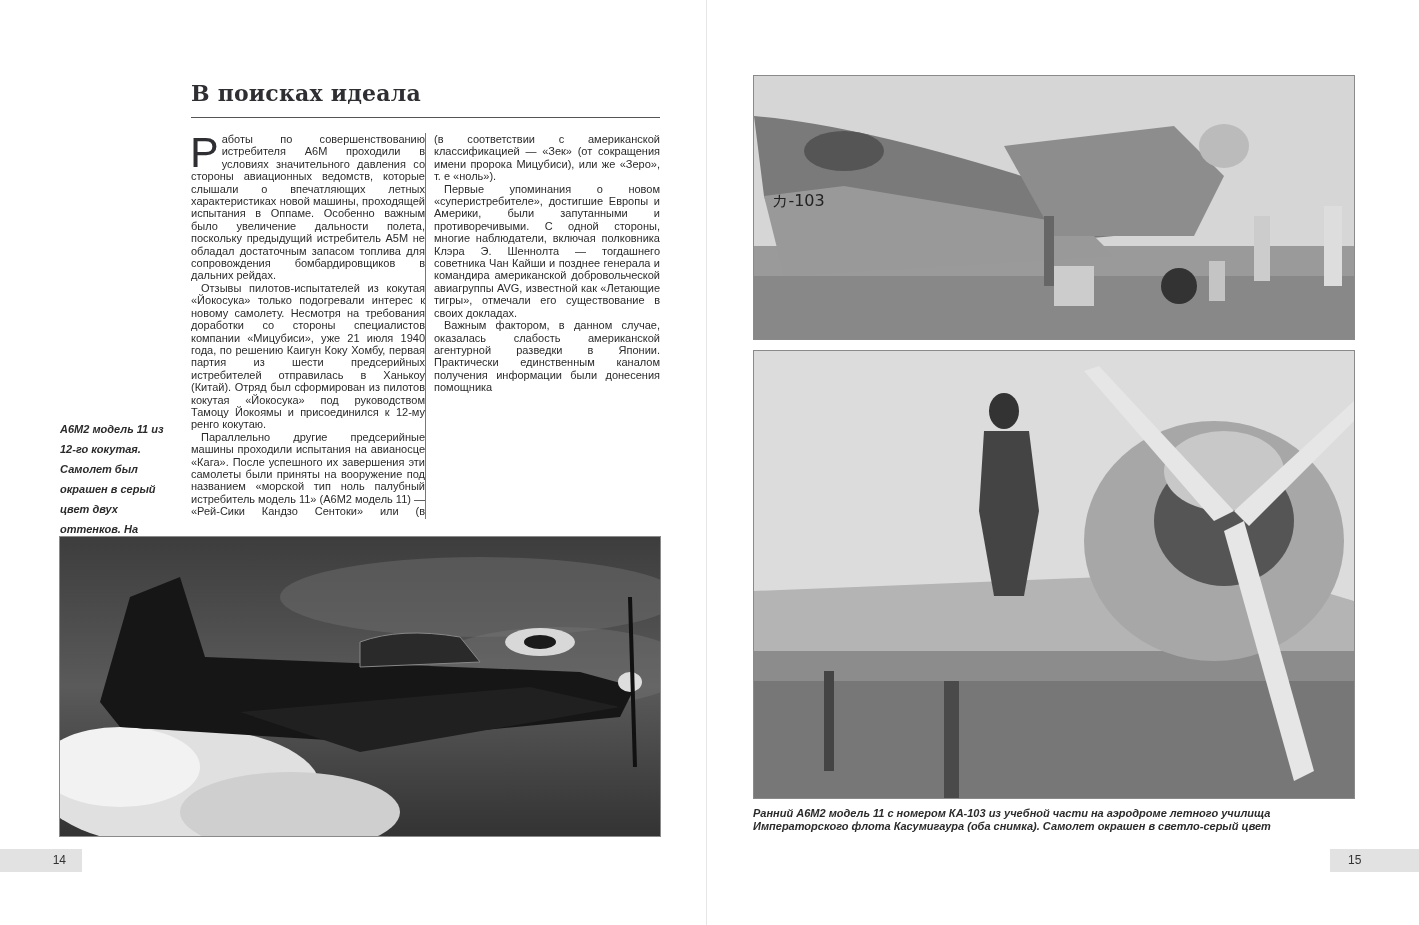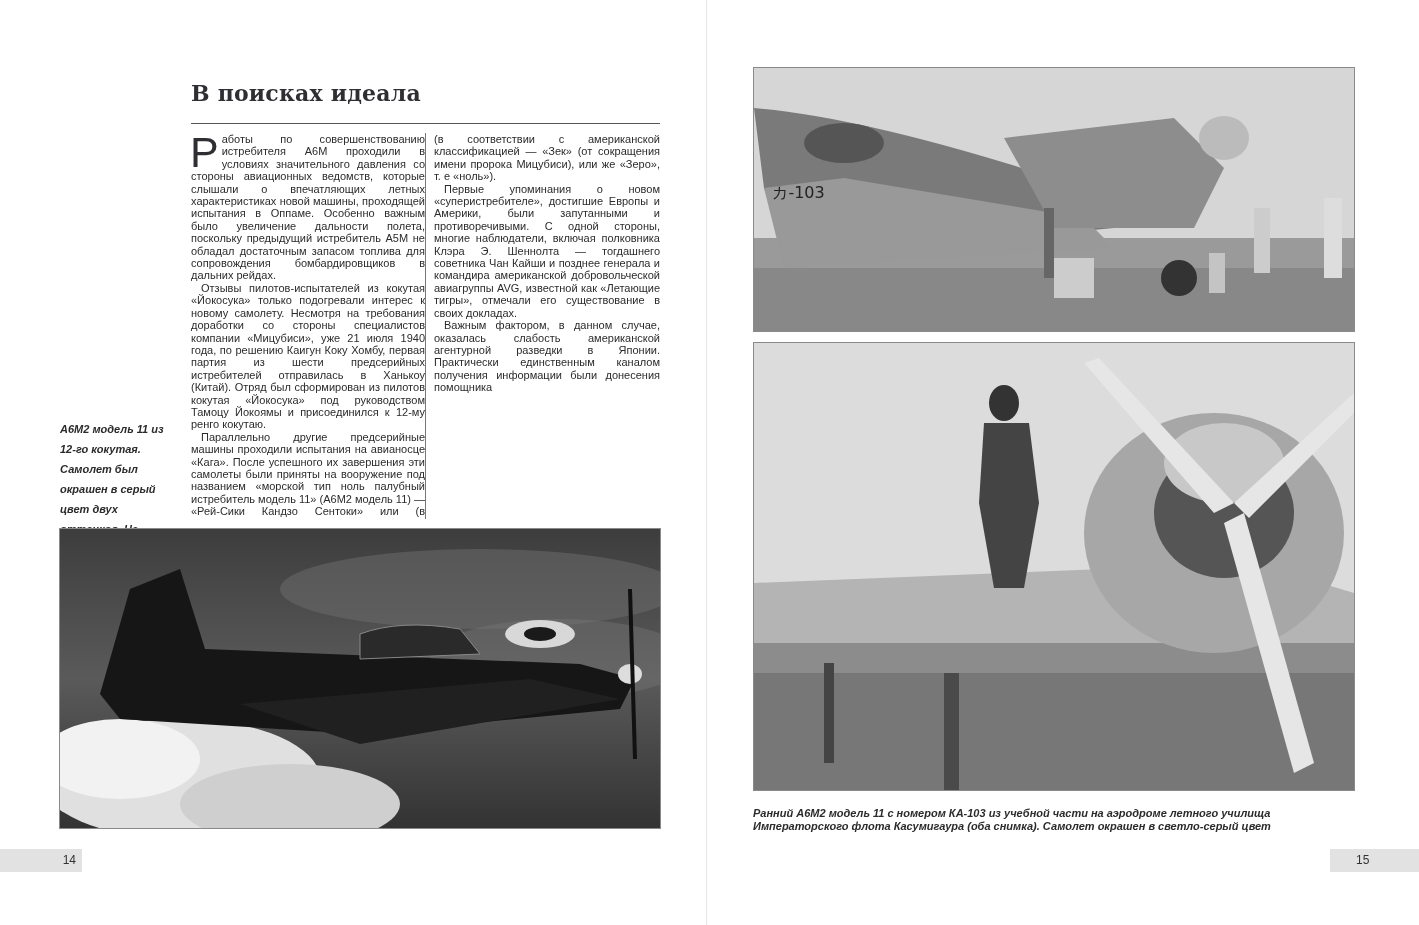--- a/index.html
+++ b/index.html
@@ -5,21 +5,21 @@
   html, body { margin:0; padding:0; }
   body {
     width:1419px; height:925px; position:relative; overflow:hidden;
     background:#ffffff; font-family:"Liberation Sans", sans-serif; color:#2a2a2a;
   }
   .gutter { position:absolute; left:706px; top:0; width:1px; height:925px; background:#e6e6e6; }
 
   .title {
     position:absolute; left:191px; top:64px; width:469px;
     font-family:"DejaVu Serif", serif; font-weight:bold; font-size:22px; color:#2f2f33;
-    letter-spacing:0.2px; padding-bottom:16px; border-bottom:1px solid #555;
+    letter-spacing:0.2px; padding-bottom:10px; border-bottom:1px solid #555;
     line-height:28px;
   }
 
   .col {
     position:absolute; top:133px; font-size:11px; line-height:12.4px;
     text-align:justify; color:#2b2b2b;
   }
   .col p { margin:0; text-indent:10px; }
   .col p.first { text-indent:0; }
   .col1 { left:191px; width:234px; height:386px; overflow:hidden; border-right:1px solid #777; padding-right:0; }
@@ -27,37 +27,37 @@
   .dropcap {
     float:left; font-size:43px; line-height:36px; font-family:"Liberation Sans", sans-serif;
     color:#2f2f33; margin:1px 3px 0 -1px;
   }
 
   .side-caption {
     position:absolute; left:60px; top:419px; width:118px;
     font-size:11px; line-height:20px; font-weight:bold; font-style:italic; color:#2b2b2b;
   }
 
-  .photo { position:absolute; border:1px solid #8a8a8a; overflow:hidden; }
+  .photo { position:absolute; border:1px solid #8a8a8a; overflow:hidden;margin-top:8px; }
   .photo svg { display:block; width:100%; height:100%; }
   .photo-left { left:59px; top:528px; width:600px; height:299px; }
   .photo-top { left:753px; top:67px; width:600px; height:263px; }
   .photo-bottom { left:753px; top:342px; width:600px; height:447px; }
 
   .bottom-caption {
     position:absolute; left:753px; top:807px; width:610px;
     font-size:11px; line-height:13px; font-weight:bold; font-style:italic; color:#2b2b2b;
   }
 
   .pagenum {
     position:absolute; top:849px; height:23px; background:#e2e2e2;
     font-size:12px; color:#333; line-height:23px;
   }
-  .pn-left { left:0; width:82px; text-align:right; padding-right:6px; box-sizing:border-box; }
-  .pn-right { left:1330px; width:89px; text-align:left; padding-left:26px; box-sizing:border-box; }
+  .pn-left { left:0; width:82px; text-align:right; padding-right:16px; box-sizing:border-box; }
+  .pn-right { left:1330px; width:89px; text-align:left; padding-left:18px; box-sizing:border-box; }
 </style>
 </head>
 <body>
 
 <div class="gutter"></div>
 
 <h1 class="title">В поисках идеала</h1>
 
 <div class="col col1">
   <p class="first"><span class="dropcap">Р</span><span>аботы по совершенствованию истребителя А6М проходили в условиях значительного давления со стороны авиационных ведомств, которые слышали о впечатляющих летных характеристиках новой машины, проходящей испытания в Оппаме. Особенно важным было увеличение дальности полета, поскольку предыдущий истребитель А5М не обладал достаточным запасом топлива для сопровождения бомбардировщиков в дальних рейдах.</span></p>

